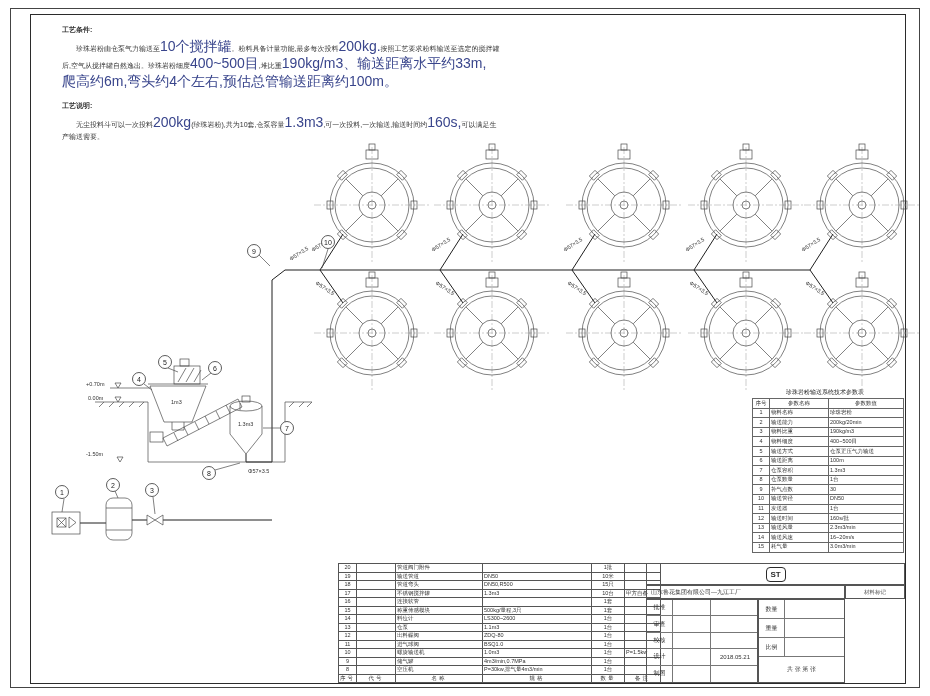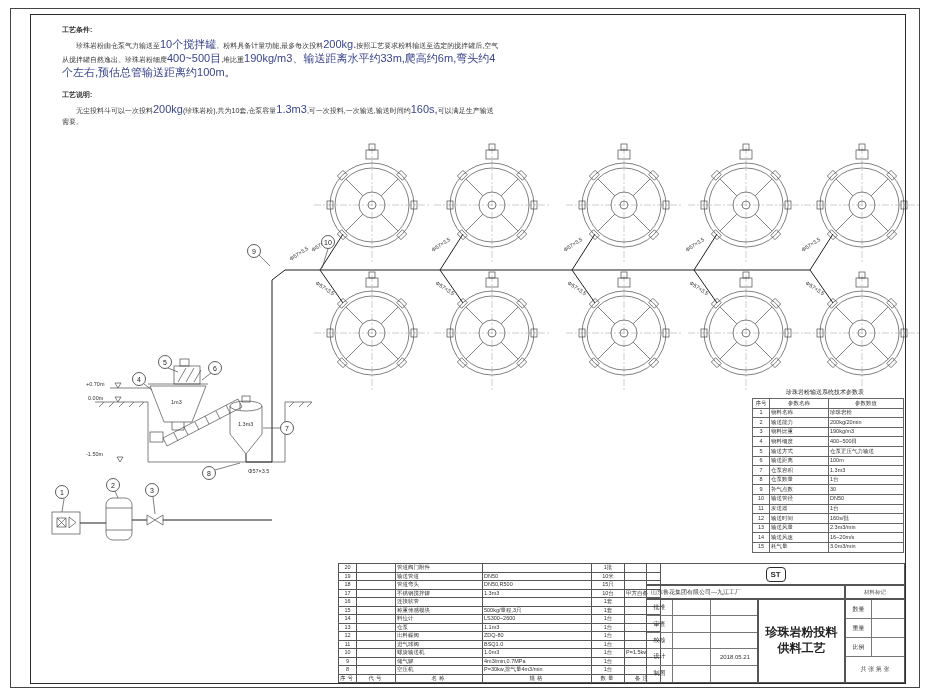--- a/index.html
+++ b/index.html
@@ -12,21 +12,21 @@
   .thin{stroke:#4a4a4a;stroke-width:.7;fill:none;}
   .cl{stroke:#999;stroke-width:.5;fill:none;stroke-dasharray:7 2 2 2;}
   .balloon circle{fill:#fff;stroke:#333;stroke-width:.8;}
   .balloon text{font-size:7px;fill:#222;text-anchor:middle;font-family:"Liberation Sans",sans-serif;}
   .lbl{font-size:5.5px;fill:#333;font-family:"Liberation Sans",sans-serif;}
   .elev{font-size:5.5px;fill:#333;}
   
   .proc{position:absolute;left:62px;top:22px;width:438px;font-size:7px;line-height:1.55;color:#333;}
   .proc .ttl{font-weight:bold;margin:3px 0 2px 0;}
   .proc .body{text-indent:2em;}
-  .proc .big{font-size:11px;color:#39458c;line-height:1.25;}
+  .proc .big{font-size:14px;color:#39458c;line-height:1.25;}
   .proc .gap{height:8px;}
   
   .ptab{position:absolute;left:752px;top:388px;width:146px;}
   .ptab .pt-title{font-size:6px;text-align:center;margin-bottom:1px;color:#222;}
   table.pt{border-collapse:collapse;table-layout:fixed;width:146px;}
   table.pt td,table.pt th{border:.5px solid #666;font-size:5.5px;font-weight:normal;
       padding:0 1px;height:8.6px;line-height:1;overflow:hidden;white-space:nowrap;color:#333;}
   table.pt .c0{width:14px;text-align:center;}
   table.pt .c1{width:56px;}
   table.pt .c2{width:72px;}
@@ -491,21 +491,20 @@
           <span>设计</span>
           <span></span>
           <span>2018.05.21</span>
         </div>
       <div class="srow">
           <span>制图</span>
           <span></span>
           <span></span>
         </div>
     </div>
-    <div class="cell dtitle">珍珠岩粉投料供料工艺</div>
     <div class="cell attrs">
       <div class="arow">
           <span>数量</span>
           <span></span>
         </div>
       <div class="arow">
           <span>重量</span>
           <span></span>
         </div>
       <div class="arow">

